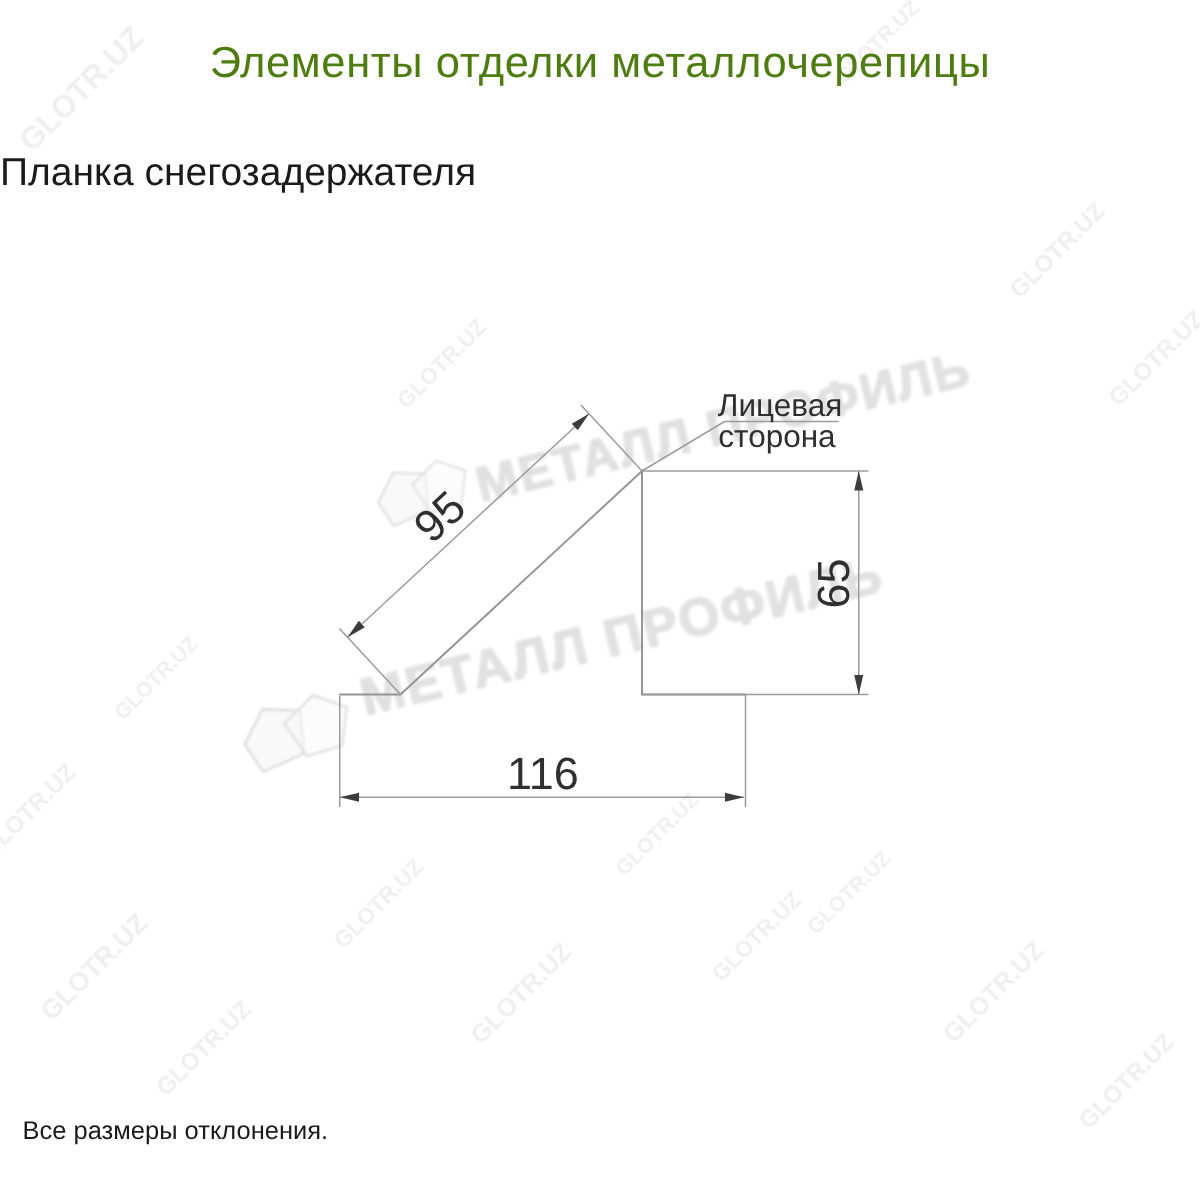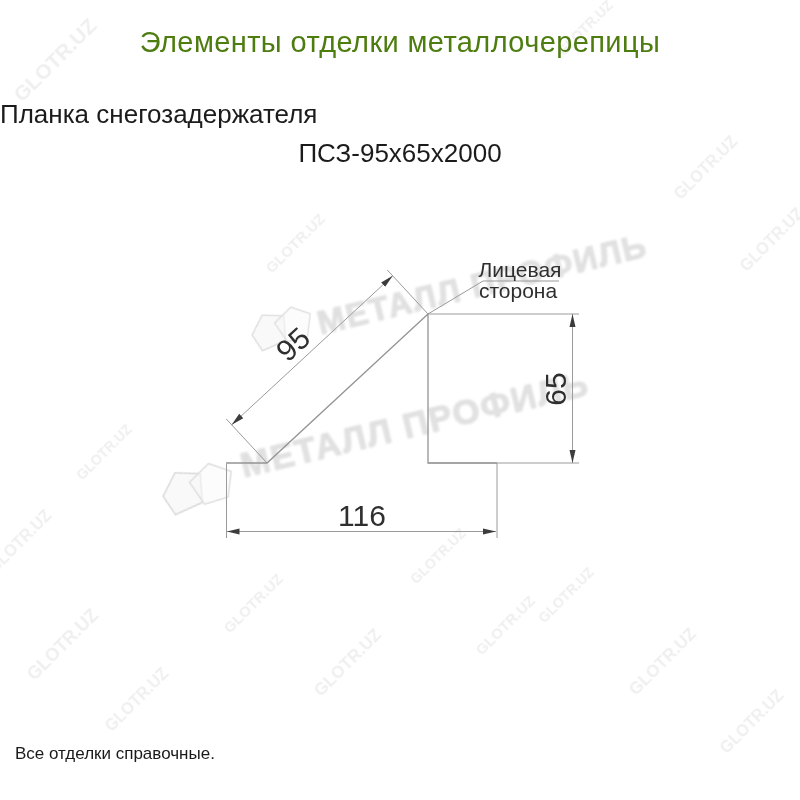--- a/index.html
+++ b/index.html
@@ -74,21 +74,20 @@
       <div class="wm-site" style="left: 348px; top: 663px; font-size: 17px;">GLOTR.UZ</div>
       <div class="wm-site" style="left: 438px; top: 556px; font-size: 14px;">GLOTR.UZ</div>
       <div class="wm-site" style="left: 505px; top: 625px; font-size: 15px;">GLOTR.UZ</div>
       <div class="wm-site" style="left: 566px; top: 595px; font-size: 14px;">GLOTR.UZ</div>
       <div class="wm-site" style="left: 663px; top: 662px; font-size: 17px;">GLOTR.UZ</div>
       <div class="wm-site" style="left: 752px; top: 722px; font-size: 16px;">GLOTR.UZ</div>
     </div>
 
   <div class="title">Элементы отделки металлочерепицы</div>
   <div class="sub1">Планка снегозадержателя</div>
-  <div class="sub2">ПСЗ-95х65х2000</div>
 
   <svg class="drawing" width="800" height="800" viewBox="0 0 800 800">
     <defs>
       <marker id="arr" viewBox="0 0 13 8" refX="13" refY="4" markerWidth="13" markerHeight="8" orient="auto-start-reverse">
         <path d="M0,1 L13,4 L0,7 Z" fill="#3c3c3c"></path>
       </marker>
     </defs>
 
     <polyline points="226,463 267,463 428,314 428,463 497,463" fill="none" stroke="#949494" stroke-width="1.3"></polyline>
 
@@ -111,15 +110,15 @@
 
     <text class="dim-text" x="300" y="352" text-anchor="middle" transform="rotate(-42.5 300 352)">95</text>
     <text class="dim-text" x="566" y="389" text-anchor="middle" transform="rotate(-90 566 389)">65</text>
     <text class="dim-text" x="362" y="526" text-anchor="middle">116</text>
 
     <text class="lbl-text" x="520" y="277" text-anchor="middle">Лицевая</text>
     <text class="lbl-text" x="518" y="298" text-anchor="middle">сторона</text>
   </svg>
 
   <div class="footer">
-    <div>Все отделки справочные.</div>
+    <div>Все размеры отклонения.</div>
   </div>
 </div>
 
 </body></html>

